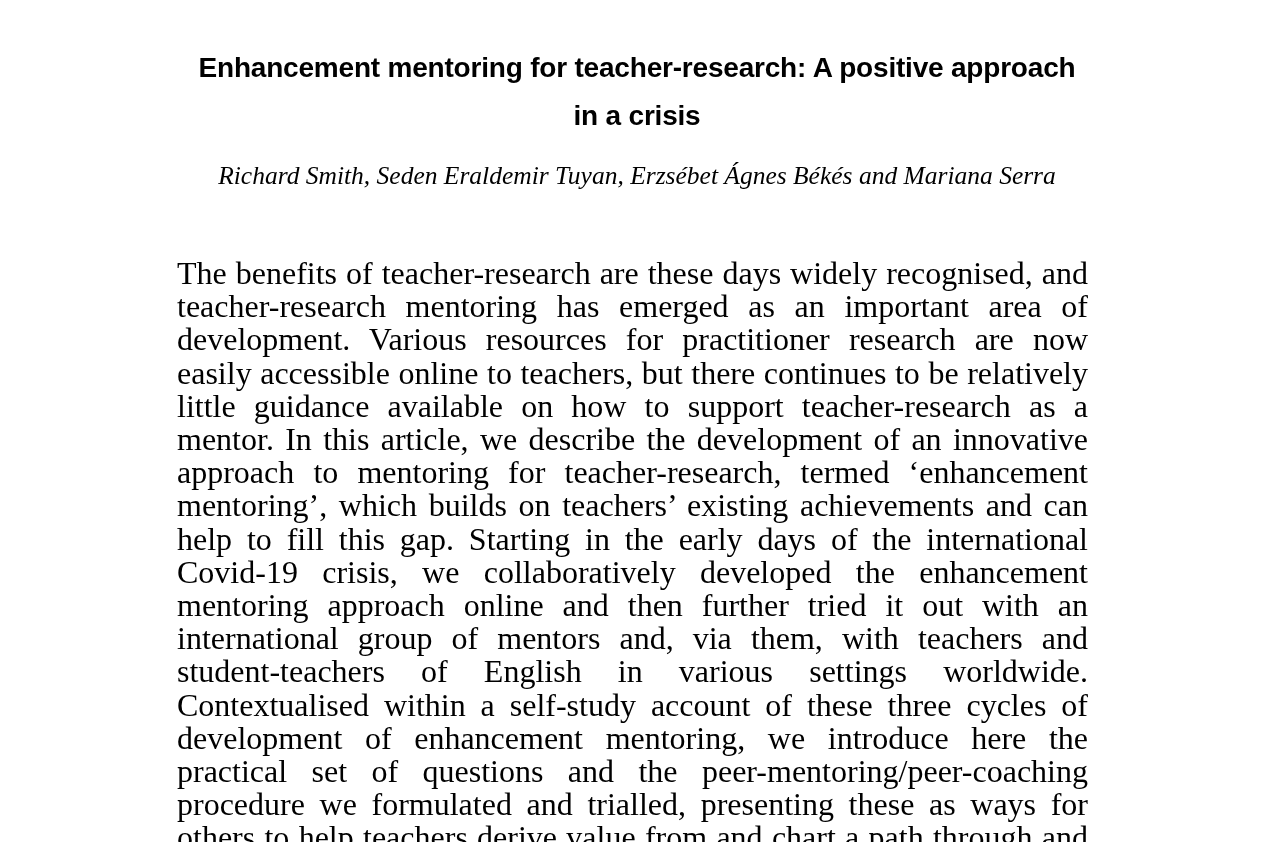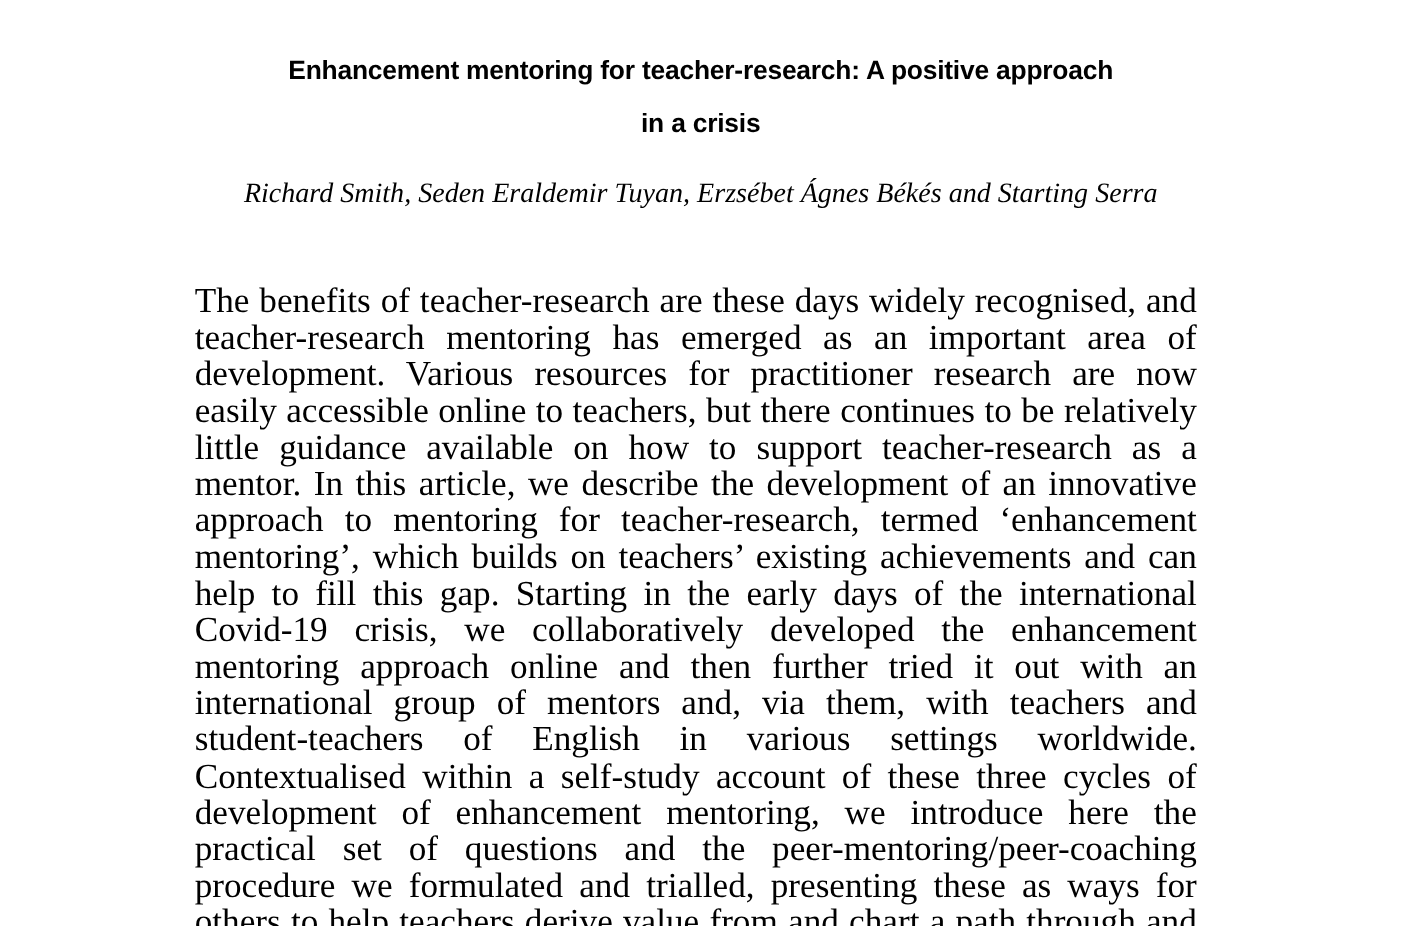--- a/index.html
+++ b/index.html
@@ -26,21 +26,21 @@
 
   
   .doc-title {
     position: absolute;
     left: 34px;
     top: 25px;
     width: 1206px;
     text-align: center;
     font-family: "Liberation Sans", "DejaVu Sans", sans-serif;
     font-weight: bold;
-    font-size: 24px;
+    font-size: 28px;
     line-height: 48px;
     letter-spacing: -0.2px;
     color: #000000;
     white-space: pre-line;
   }
 
   
   .authors {
     position: absolute;
     left: 34px;
@@ -78,19 +78,19 @@
   .abstract p:last-child { text-align-last: left; }
 </style>
 </head>
 <body>
 
 <div class="page">
 
   <h1 class="doc-title">Enhancement mentoring for teacher-research: A positive approach
 in a crisis</h1>
 
-  <div class="authors">Richard Smith, Seden Eraldemir Tuyan, Erzsébet Ágnes Békés and Starting Serra</div>
+  <div class="authors">Richard Smith, Seden Eraldemir Tuyan, Erzsébet Ágnes Békés and Mariana Serra</div>
 
   <div class="abstract">
     <p>The benefits of teacher-research are these days widely recognised, and teacher-research mentoring has emerged as an important area of development. Various resources for practitioner research are now easily accessible online to teachers, but there continues to be relatively little guidance available on how to support teacher-research as a mentor. In this article, we describe the development of an innovative approach to mentoring for teacher-research, termed ‘enhancement mentoring’, which builds on teachers’ existing achievements and can help to fill this gap. Starting in the early days of the international Covid-19 crisis, we collaboratively developed the enhancement mentoring approach online and then further tried it out with an international group of mentors and, via them, with teachers and student-teachers of English in various settings worldwide. Contextualised within a self-study account of these three cycles of development of enhancement mentoring, we introduce here the practical set of questions and the peer-mentoring/peer-coaching procedure we formulated and trialled, presenting these as ways for others to help teachers derive value from and chart a path through and beyond experiences of crisis and other difficult circumstances.</p>
   </div>
 
 </div>
 
 </body></html>

